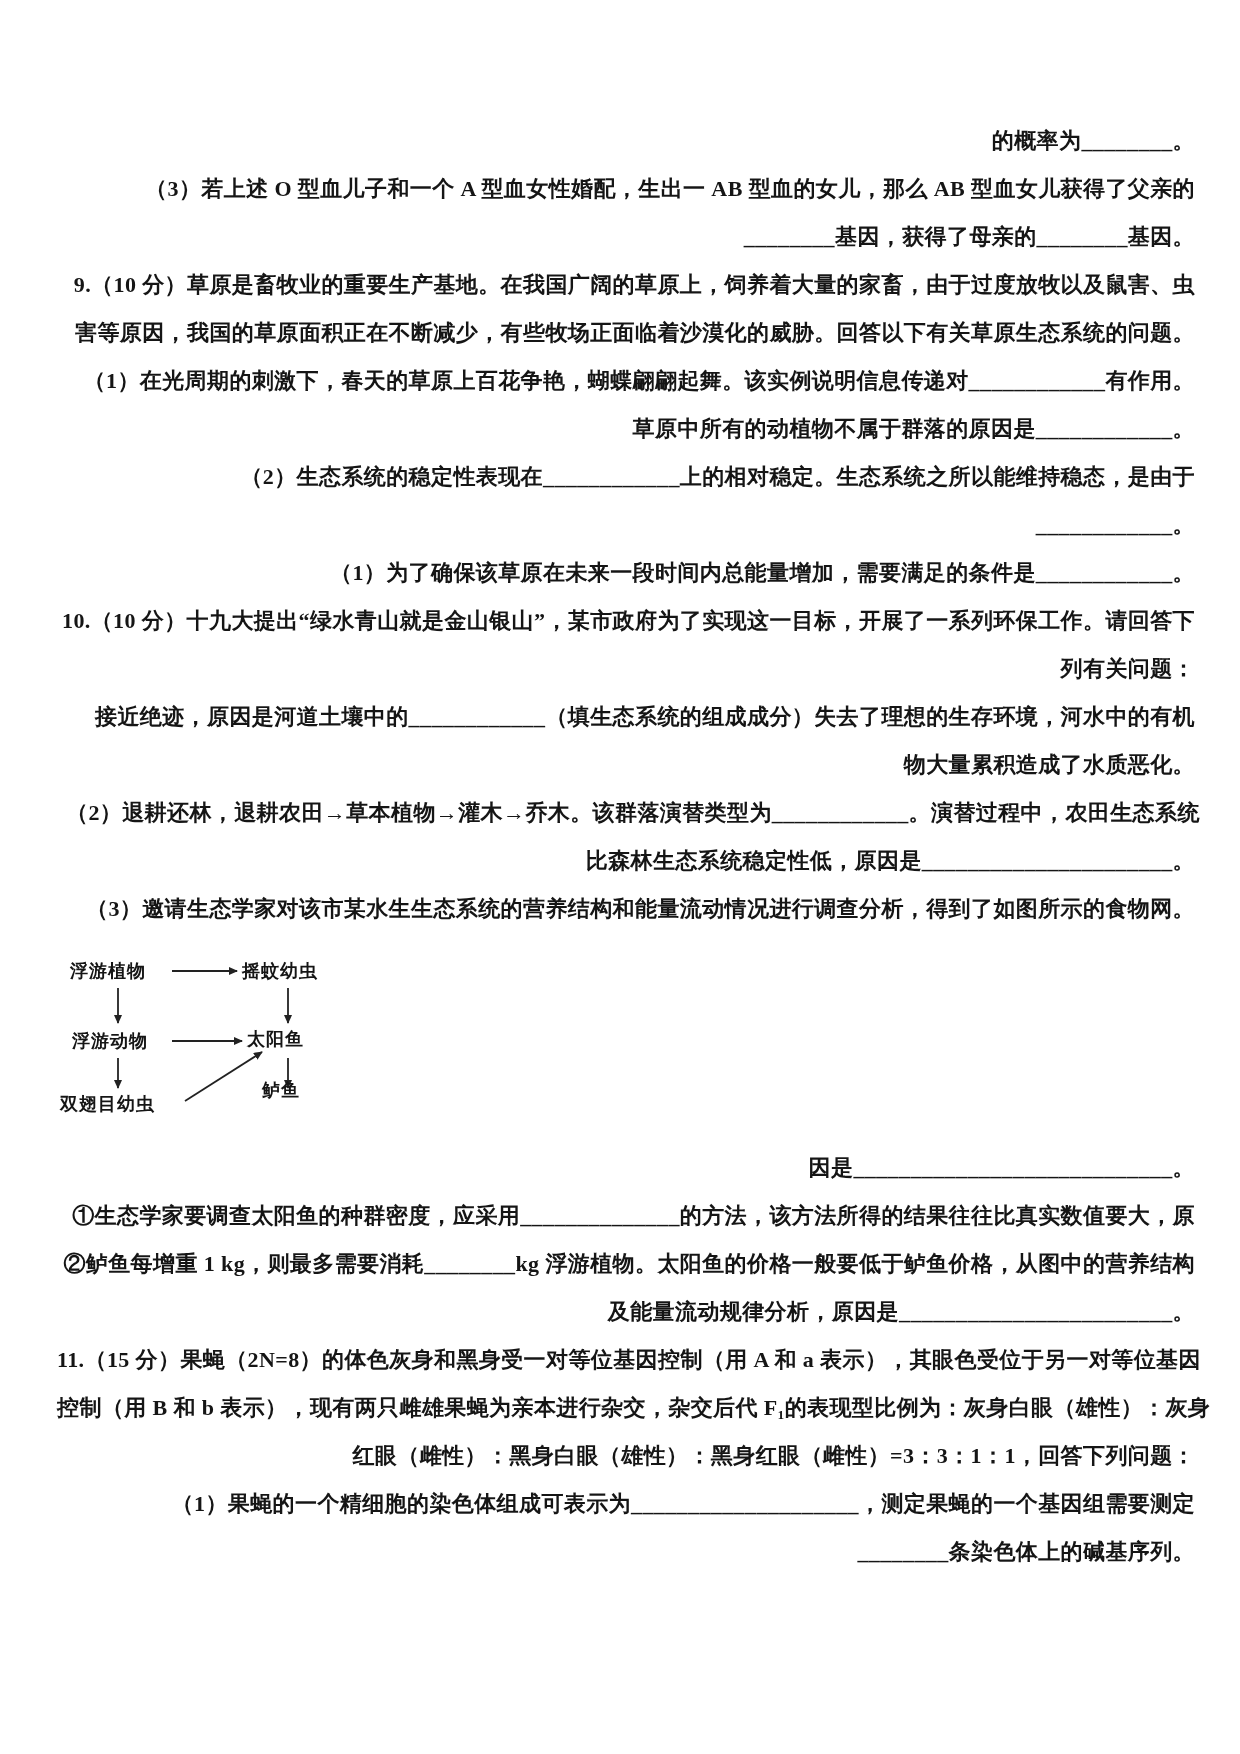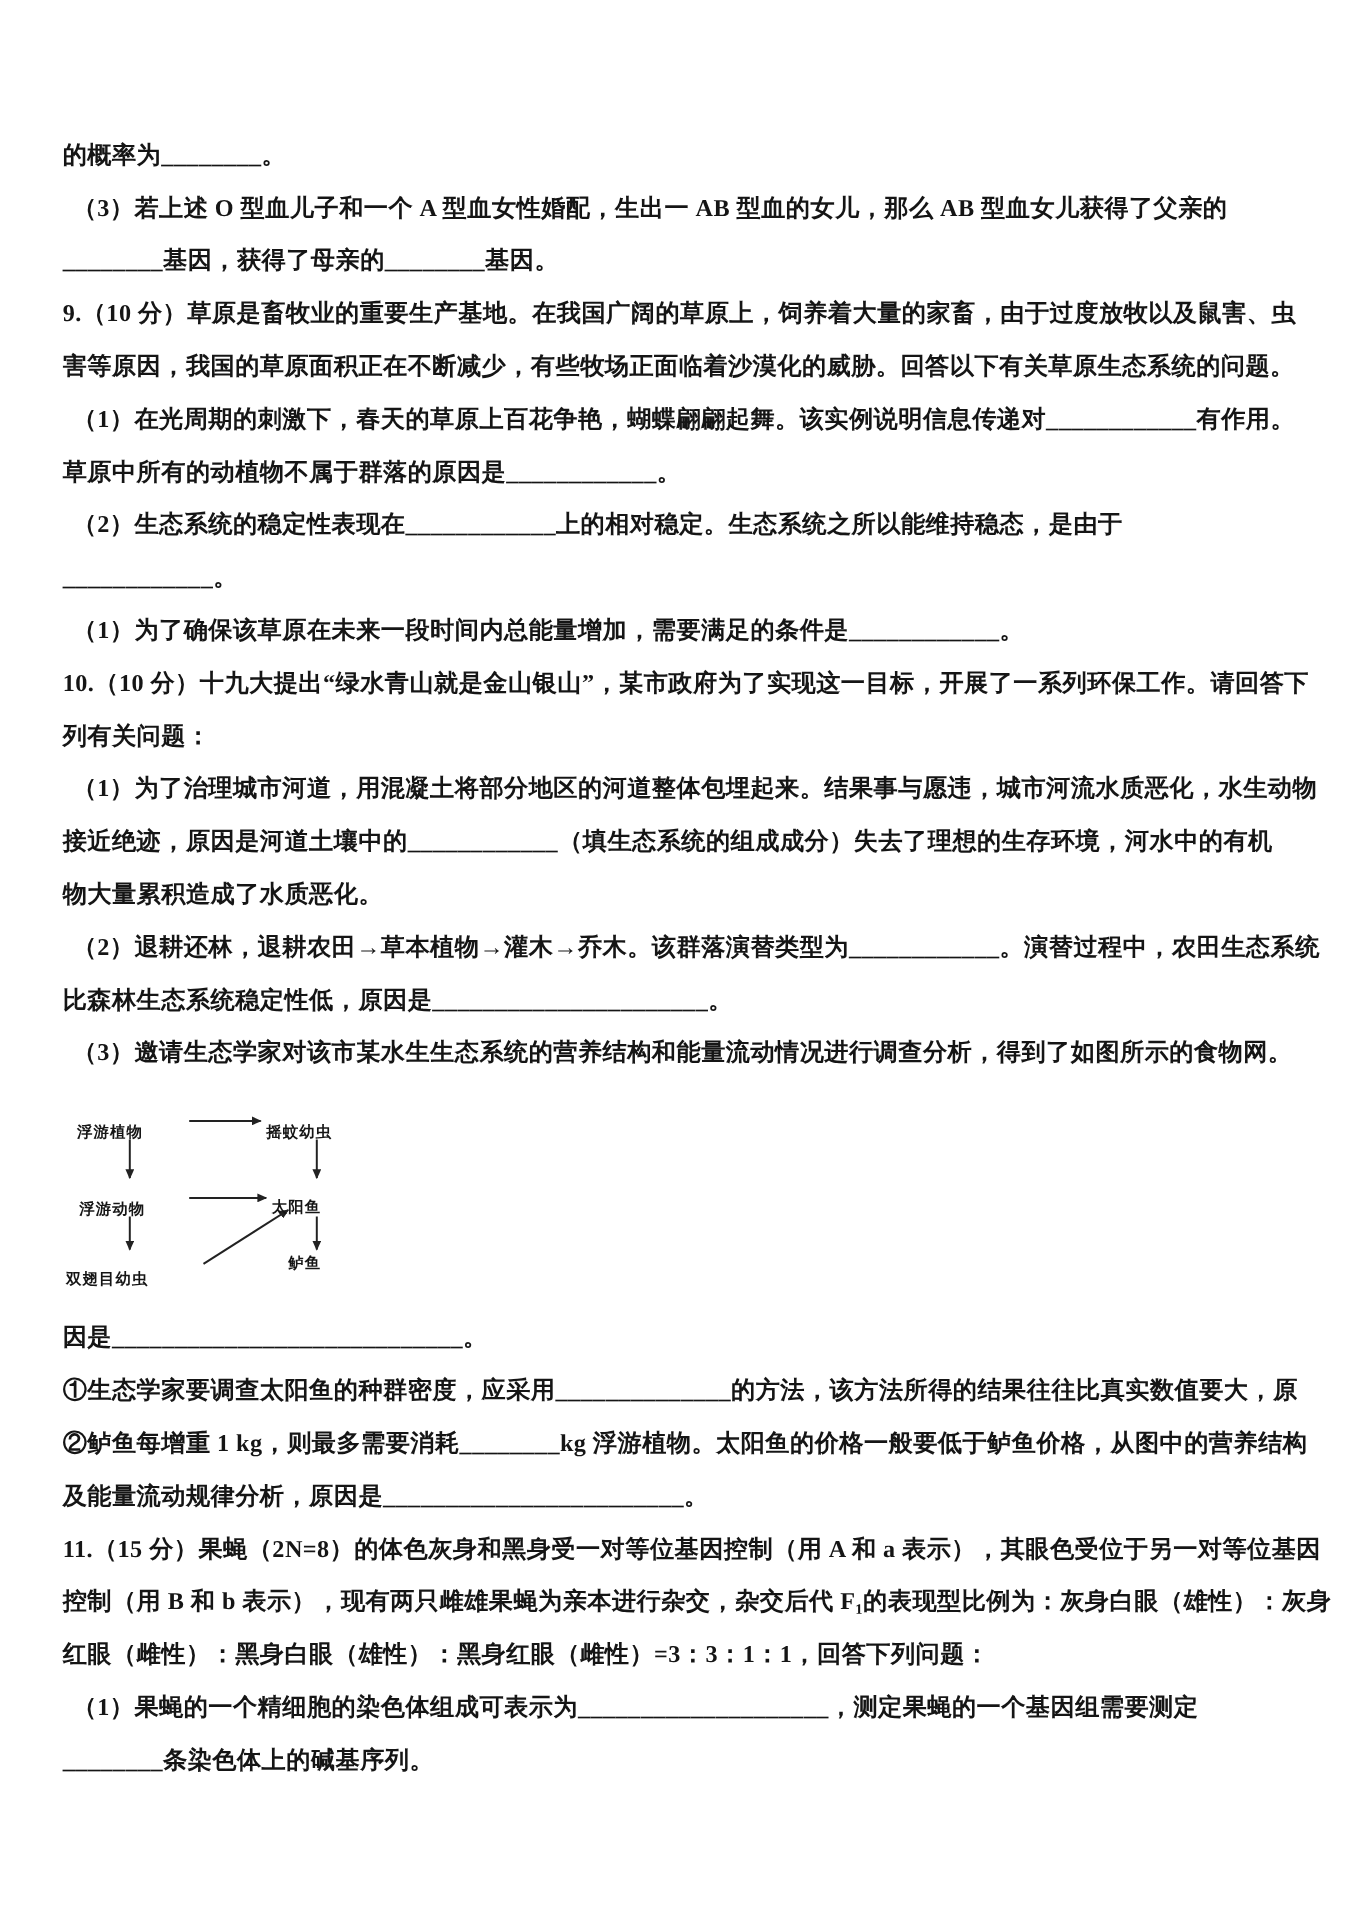--- a/index.html
+++ b/index.html
@@ -12,42 +12,42 @@
     font-family:"Liberation Serif","DejaVu Serif",serif;
     font-weight:700;
     overflow:hidden;
   }
   .content{
     position:absolute;
     left:0; top:0;
     width:1240px;
     padding:117px 45px 0 57px;
     box-sizing:border-box;
+    text-align:right;
   }
   p.line{
     margin:0;
     font-size:22px;
     line-height:48px;
     white-space:nowrap;
     letter-spacing:0.4px;
   }
   p.line.indent{ padding-left:9px; }
   
   .foodweb{
     position:relative;
     height:211px;
     width:100%;
   }
   .fw-node{
     position:absolute;
-    font-size:14px;
+    font-size:18px;
     line-height:24px;
     white-space:nowrap;
     letter-spacing:1px;
-    margin-top:12px;
   }
   .fw-arrows{
     position:absolute;
     left:0; top:0;
   }
   .fw-arrows line{
     stroke:#222222;
     stroke-width:1.8;
   }
 </style>
@@ -64,21 +64,20 @@
     <p class="line">9.（10 分）草原是畜牧业的重要生产基地。在我国广阔的草原上，饲养着大量的家畜，由于过度放牧以及鼠害、虫</p>
     <p class="line">害等原因，我国的草原面积正在不断减少，有些牧场正面临着沙漠化的威胁。回答以下有关草原生态系统的问题。</p>
     <p class="line indent">（1）在光周期的刺激下，春天的草原上百花争艳，蝴蝶翩翩起舞。该实例说明信息传递对____________有作用。</p>
     <p class="line">草原中所有的动植物不属于群落的原因是____________。</p>
     <p class="line indent">（2）生态系统的稳定性表现在____________上的相对稳定。生态系统之所以能维持稳态，是由于</p>
     <p class="line">____________。</p>
     <p class="line indent">（1）为了确保该草原在未来一段时间内总能量增加，需要满足的条件是____________。</p>
 
     <p class="line">10.（10 分）十九大提出“绿水青山就是金山银山”，某市政府为了实现这一目标，开展了一系列环保工作。请回答下</p>
     <p class="line">列有关问题：</p>
-    <p class="line indent">（1）为了治理城市河道，用混凝土将部分地区的河道整体包埋起来。结果事与愿违，城市河流水质恶化，水生动物</p>
     <p class="line">接近绝迹，原因是河道土壤中的____________（填生态系统的组成成分）失去了理想的生存环境，河水中的有机</p>
     <p class="line">物大量累积造成了水质恶化。</p>
     <p class="line indent">（2）退耕还林，退耕农田→草本植物→灌木→乔木。该群落演替类型为____________。演替过程中，农田生态系统</p>
     <p class="line">比森林生态系统稳定性低，原因是______________________。</p>
     <p class="line indent">（3）邀请生态学家对该市某水生生态系统的营养结构和能量流动情况进行调查分析，得到了如图所示的食物网。</p>
 
     <div class="foodweb">
       <svg class="fw-arrows" width="400" height="211" viewBox="0 0 400 211">
         <defs>
           <marker id="ah" markerWidth="9" markerHeight="8" refX="8" refY="4" orient="auto" markerUnits="userSpaceOnUse">

